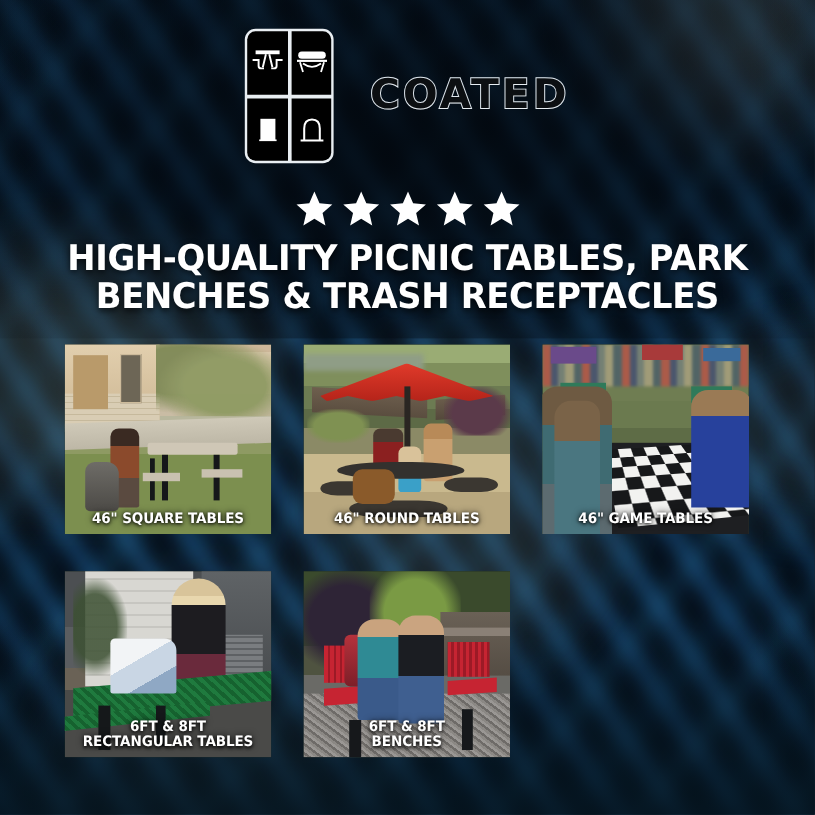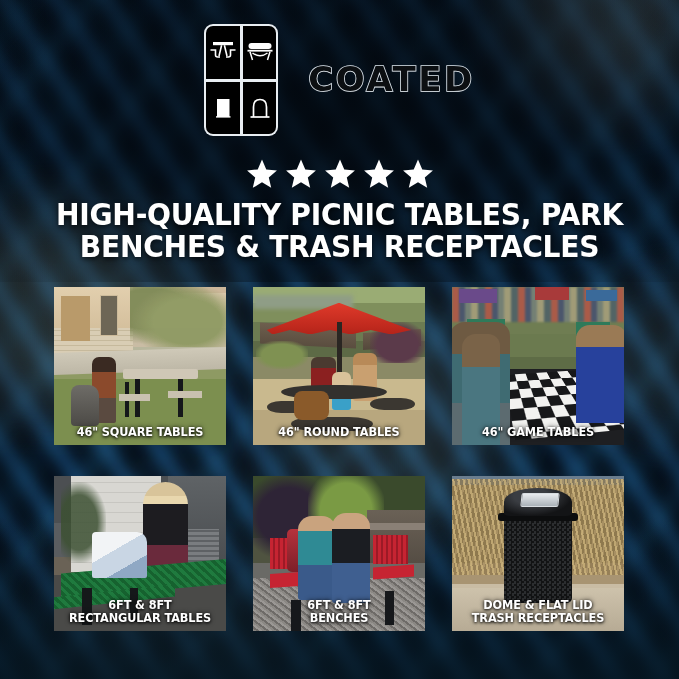--- a/index.html
+++ b/index.html
@@ -497,30 +497,15 @@
           <div class="boy2"></div>
         <div class="legp"></div>
           <div class="legp2"></div>
       </div>
       <div class="cap">
         <span class="ln">6FT &amp; 8FT</span>
         <span class="ln">BENCHES</span>
       </div>
     </div>
 
-    <div class="card">
-      <div class="photo sc p6">
-        <div class="sky"></div>
-          <div class="grass"></div>
-          <div class="walk"></div>
-        <div class="can"></div>
-          <div class="rim"></div>
-          <div class="dome"></div>
-          <div class="slot"></div>
-      </div>
-      <div class="cap">
-        <span class="ln">DOME &amp; FLAT LID</span>
-        <span class="ln">TRASH RECEPTACLES</span>
-      </div>
-    </div>
 
   </div>
 </div>
 
 </body></html>

